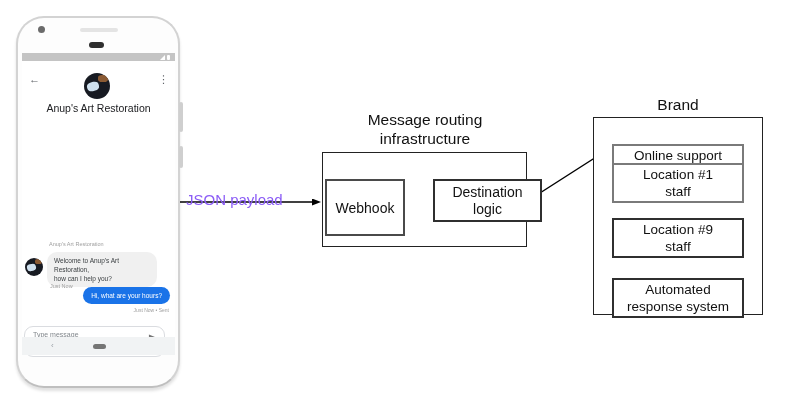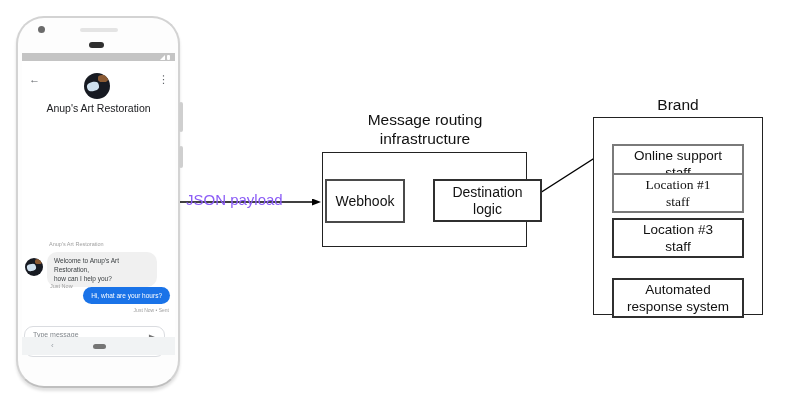--- a/index.html
+++ b/index.html
@@ -67,30 +67,30 @@
   
   .arrow-layer { position:absolute; left:0; top:0; width:785px; height:401px; pointer-events:none; }
   .payload-label { position:absolute; left:186px; top:191px; width:128px; text-align:left;
             font-size:15px; color:#8b5cf6; }
   .routing-title { position:absolute; left:320px; top:110px; width:210px; text-align:center;
             font-size:15.5px; line-height:19px; color:#111; }
   .routing-box { position:absolute; left:322px; top:152px; width:205px; height:95px;
             border:1.5px solid #222; background:#fff; }
   .inner-box { position:absolute; display:flex; align-items:center; justify-content:center;
             text-align:center; background:#fff; color:#111; }
-  .webhook-box { left:325px; top:179px; width:80px; height:44px; border:2px solid #4a4a4a; font-size:14px; }
+  .webhook-box { left:325px; top:179px; width:80px; height:57px; border:2px solid #4a4a4a; font-size:14px; }
   .destination-box { left:433px; top:179px; width:109px; height:43px; border:2px solid #2f2f2f;
             font-size:14px; line-height:17px; }
   .brand-title { position:absolute; left:593px; top:96px; width:170px; text-align:center;
             font-size:15.5px; color:#111; }
   .brand-box { position:absolute; left:593px; top:117px; width:170px; height:198px;
             border:1.5px solid #222; background:#fff; }
   .brand-item { left:612px; width:132px; height:40px; font-size:13.5px; line-height:17px; }
   .brand-item.b1 { top:144px; border:2px solid #7a7a7a; }
-  .brand-item.b2 { top:173px; border:2px solid #7a7a7a;font-family:Liberation Serif, serif; }
+  .brand-item.b2 { top:163px; border:2px solid #7a7a7a; }
   .brand-item.b3 { top:218px; border:2px solid #2f2f2f; }
   .brand-item.b4 { top:263px; border:2px solid #2f2f2f;margin-top:15px; }
 </style>
 </head>
 <body>
 
 <div id="canvas">
 
   <div class="phone">
     <span class="side-btn vol"></span>
@@ -163,18 +163,18 @@
   <div class="inner-box webhook-box">Webhook</div>
   <div class="inner-box destination-box preline">Destination
 logic</div>
 
   <div class="brand-title">Brand</div>
   <div class="brand-box"></div>
   <div class="inner-box brand-item b1 preline">Online support
 staff</div>
   <div class="inner-box brand-item b2 preline">Location #1
 staff</div>
-  <div class="inner-box brand-item b3 preline">Location #3
+  <div class="inner-box brand-item b3 preline">Location #9
 staff</div>
   <div class="inner-box brand-item b4 preline">Automated
 response system</div>
 
 </div>
 
 </body></html>

